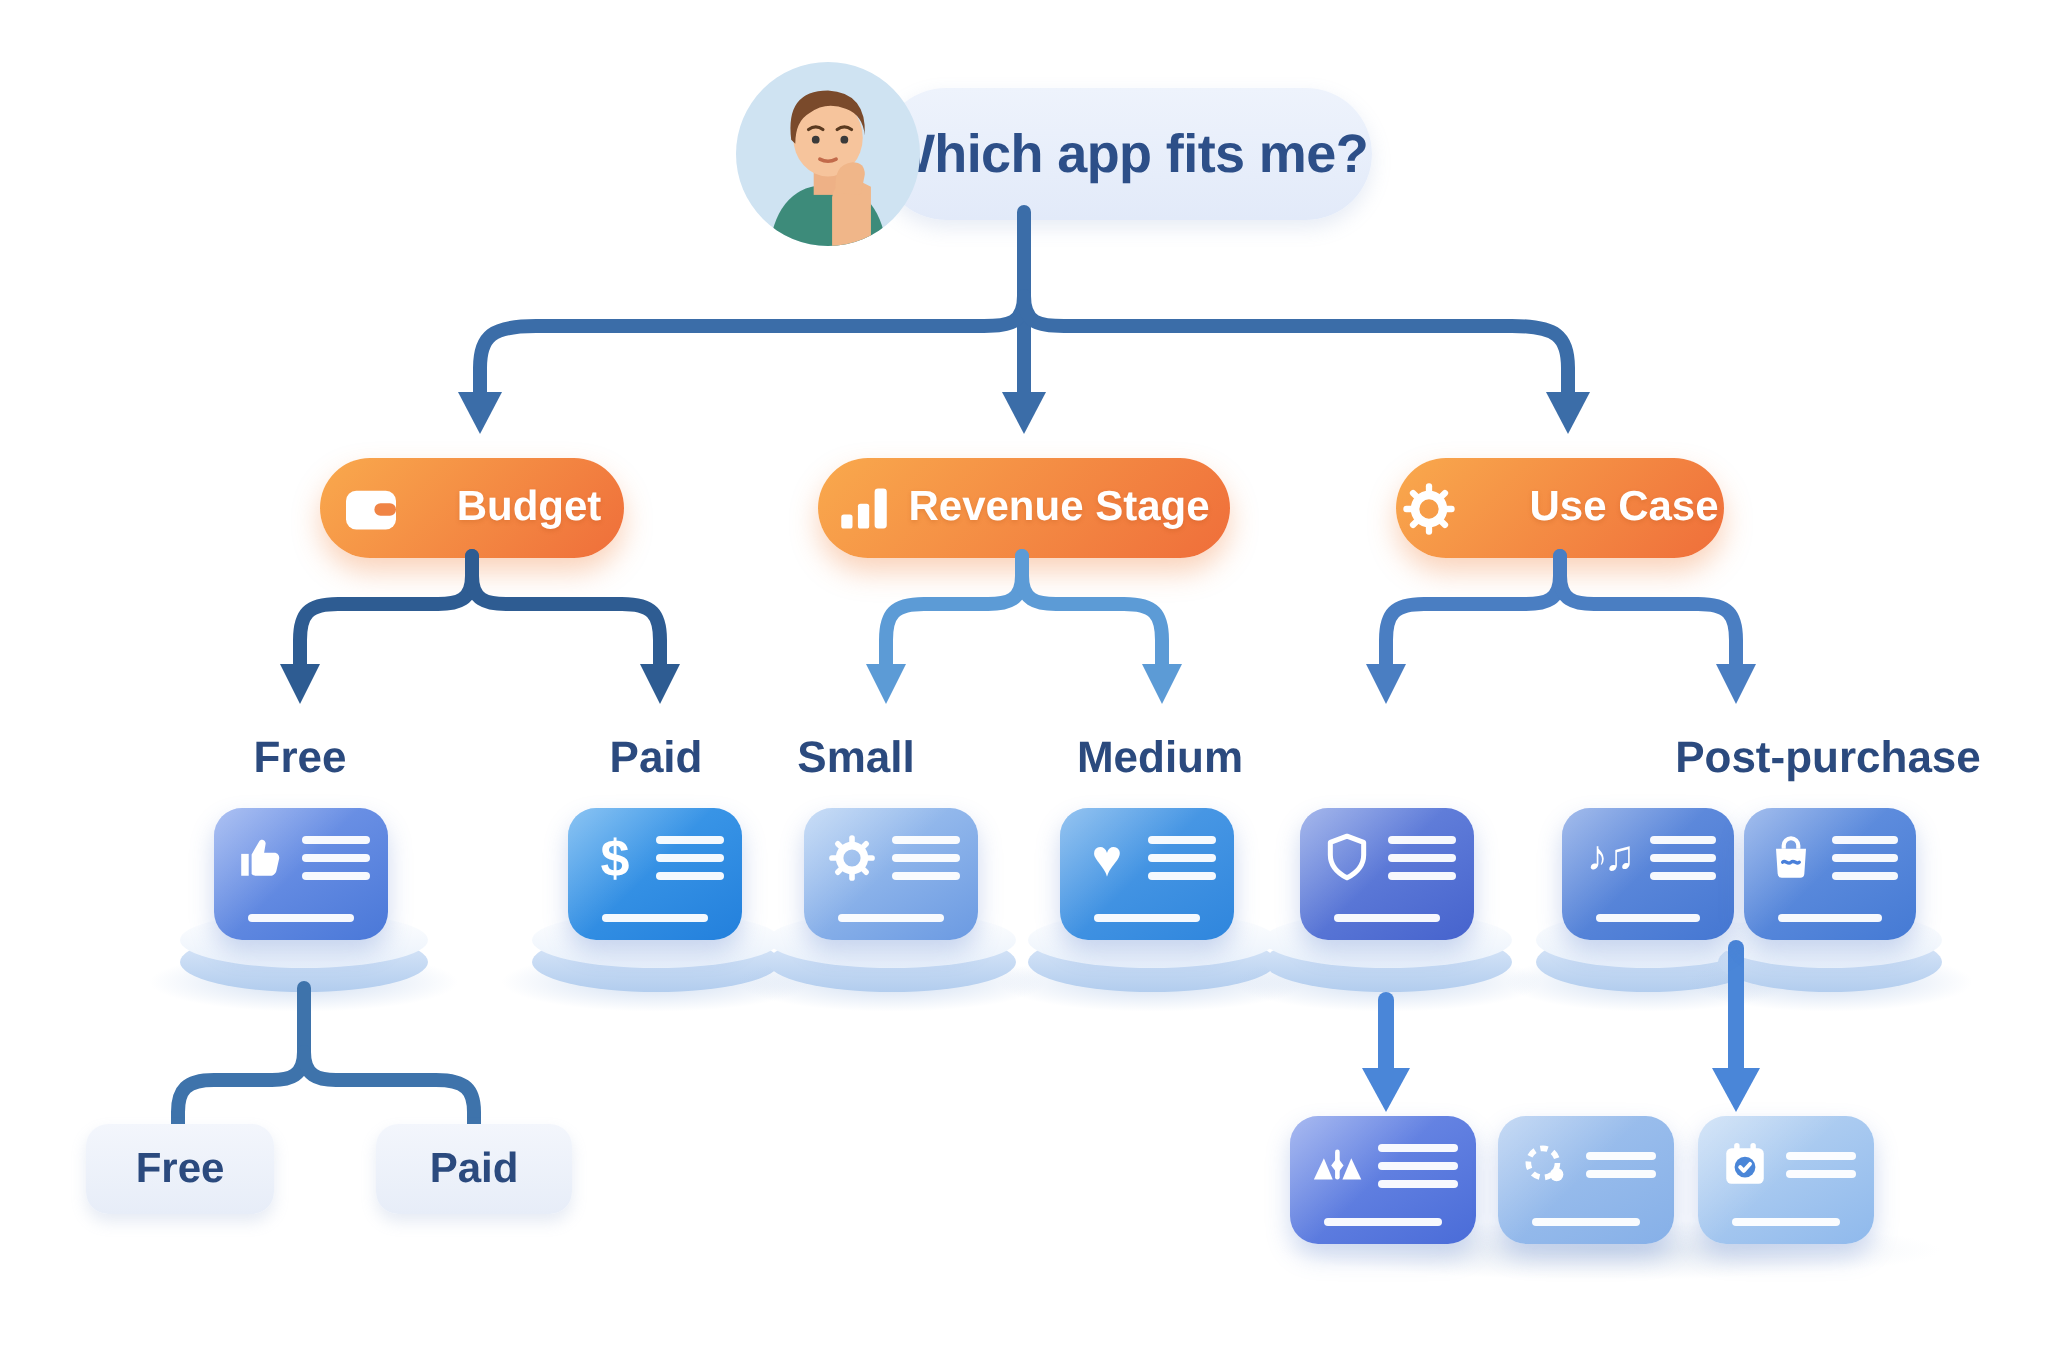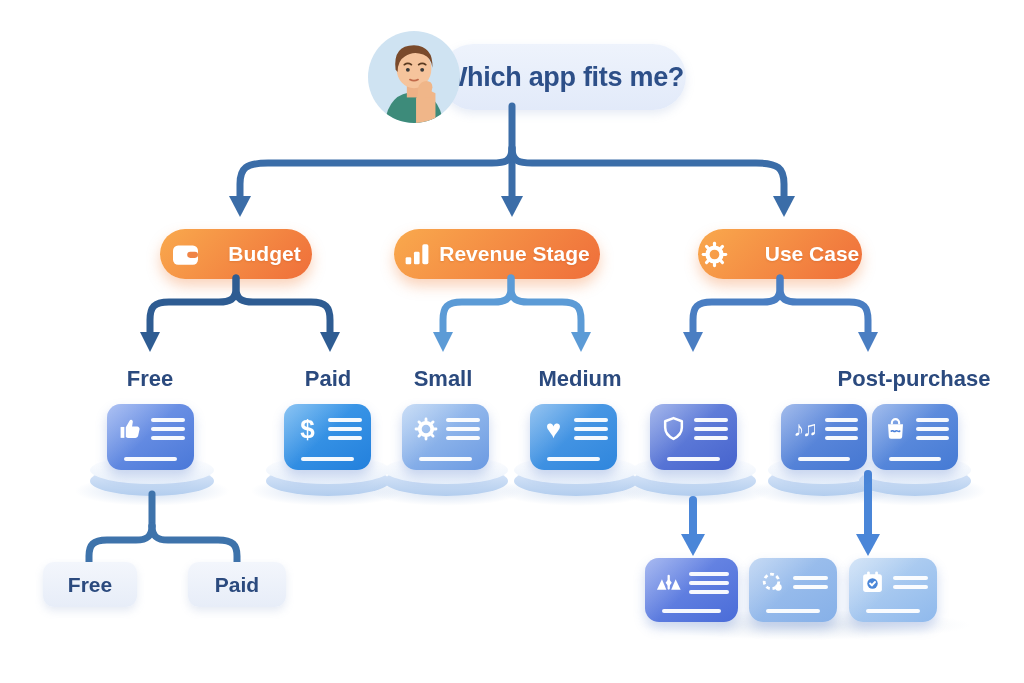--- a/index.html
+++ b/index.html
@@ -162,21 +162,21 @@
 
   <div class="cat" style="left:160px;width:152px;gap:28px;">
     <span class="cicon">
       <svg viewBox="0 0 24 22" width="29" height="25">
           <rect x="1" y="3" width="22" height="17" rx="4.5" fill="#fff"></rect>
           <rect x="13.5" y="8.5" width="9.5" height="5.5" rx="2.7" fill="#f08445"></rect>
         </svg>
     </span>
     <span>Budget</span>
   </div>
-  <div class="cat" style="left:394px;width:206px;">
+  <div class="cat" style="left:409px;width:206px;">
     <span class="cicon">
       <svg viewBox="0 0 24 24" width="26" height="26">
           <rect x="1.5" y="15" width="5.2" height="6.5" rx="1.2" fill="#fff"></rect>
           <rect x="9.2" y="10" width="5.2" height="11.5" rx="1.2" fill="#fff"></rect>
           <rect x="16.9" y="3" width="5.6" height="18.5" rx="1.6" fill="#fff"></rect>
         </svg>
     </span>
     <span>Revenue Stage</span>
   </div>
   <div class="cat" style="left:698px;width:164px;gap:37px;">
@@ -193,21 +193,21 @@
           <rect x="10.6" y="0.6" width="2.8" height="5.2" rx="1.3" transform="rotate(315 12 12)"></rect>
         </g>
         <circle cx="12" cy="12" r="6.2" fill="none" stroke="#fff" stroke-width="3.8"></circle>
       </svg>
     </span>
     <span>Use Case</span>
   </div>
 
   <div class="opt-label" style="left:80px;width:140px;">Free</div>
   <div class="opt-label" style="left:258px;width:140px;">Paid</div>
-  <div class="opt-label" style="left:373px;width:140px;">Small</div>
+  <div class="opt-label" style="left:358px;width:140px;">Small</div>
   <div class="opt-label" style="left:510px;width:140px;">Medium</div>
   <div class="opt-label" style="left:829px;width:170px;">Post-purchase</div>
 
   <div class="pedestal" style="left:90px;">
       <div class="pshadow"></div>
       <div class="rim"></div>
       <div class="ptop"></div>
     </div>
   <div class="pedestal" style="left:266px;">
       <div class="pshadow"></div>

